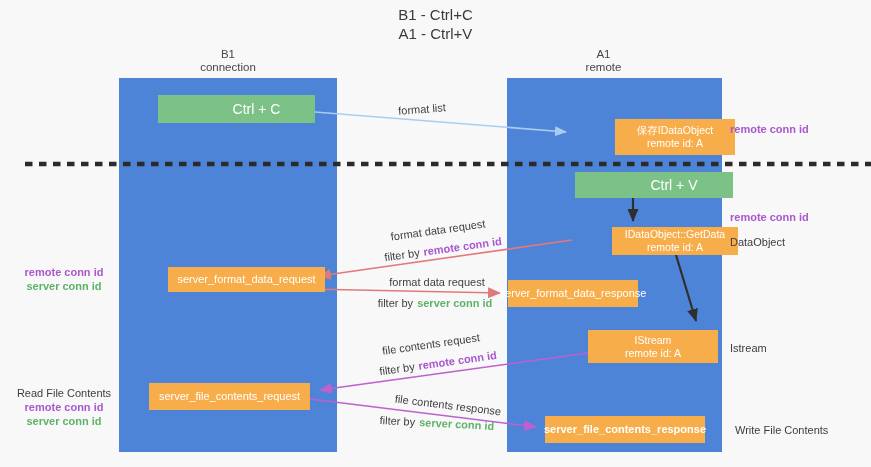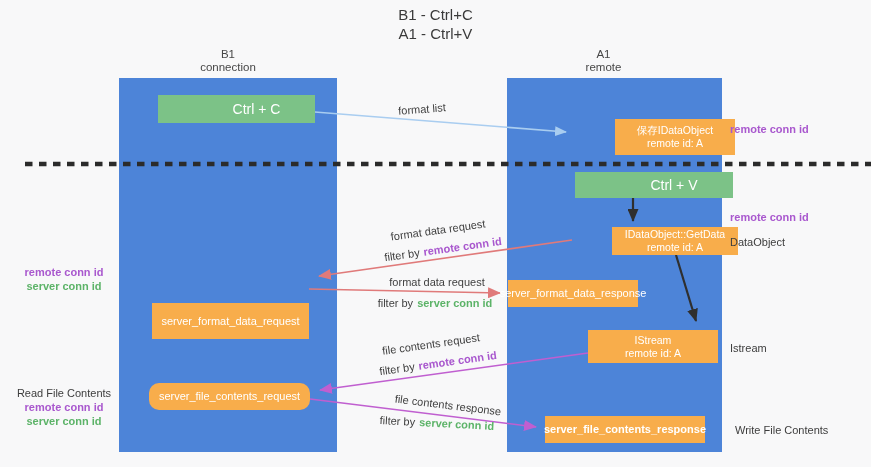--- a/index.html
+++ b/index.html
@@ -102,34 +102,34 @@
 
   <div class="abs box green fs115" style="left:575px; top:172px; width:118px; height:26px;">
     <div>Ctrl + V</div>
   </div>
 
   <div class="abs box orange fs105" style="left:572px; top:227px; width:126px; height:28px;margin-left:40px;">
     <div>IDataObject::GetData</div>
     <div>remote id: A</div>
   </div>
 
-  <div class="abs box orange fs11" style="left:152px; top:267px; width:157px; height:36px;margin-top:36px;">
+  <div class="abs box orange fs11" style="left:168px; top:267px; width:157px; height:25px;">
     <div>server_format_data_request</div>
   </div>
 
   <div class="abs box orange fs11" style="left:508px; top:280px; width:130px; height:27px;">
     <div>server_format_data_response</div>
   </div>
 
   <div class="abs box orange fs105" style="left:588px; top:330px; width:130px; height:33px;">
     <div>IStream</div>
     <div>remote id: A</div>
   </div>
 
-  <div class="abs box orange fs11" style="left:149px; top:383px; width:161px; height:27px;border-radius:10px;">
+  <div class="abs box orange fs11" style="left:149px; top:383px; width:161px; height:27px;">
     <div>server_file_contents_request</div>
   </div>
 
   <div class="abs box orange fs11" style="left:545px; top:416px; width:160px; height:27px;font-weight:bold;">
     <div>server_file_contents_response</div>
   </div>
 
   <div class="abs alabel" style="left:372px; top:103px; width:100px; transform:rotate(-4.5deg);">format list</div>
 
   <div class="abs alabel" style="left:378px; top:224px; width:120px; transform:rotate(-8deg);">format data request</div>

